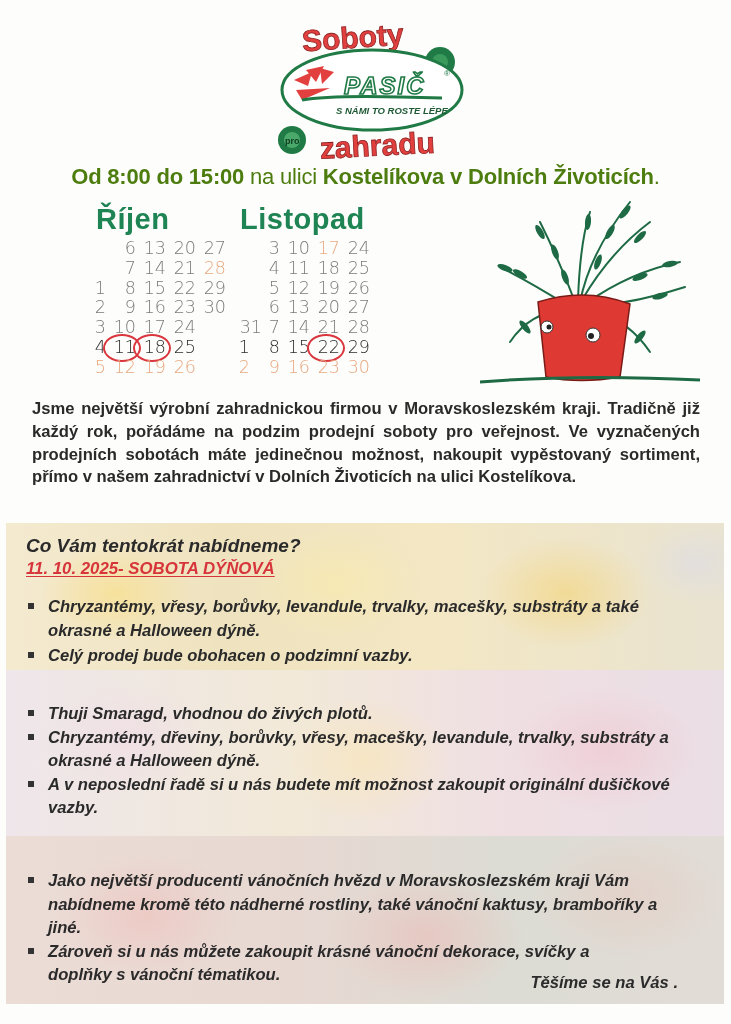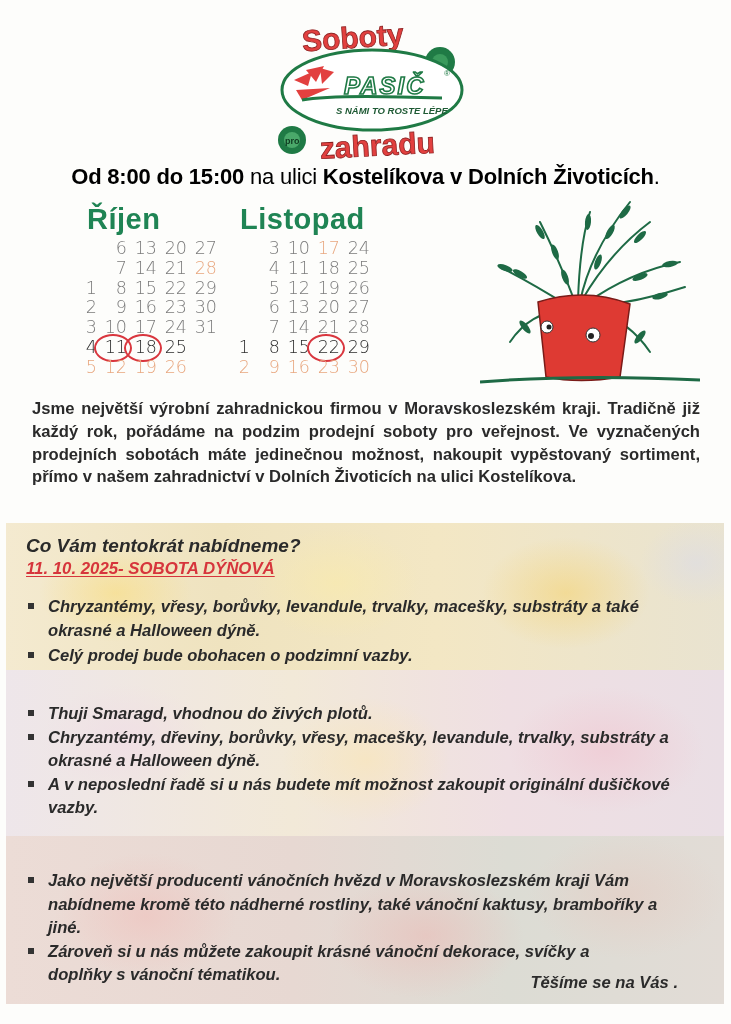--- a/index.html
+++ b/index.html
@@ -1,21 +1,21 @@
 <!DOCTYPE html>
 <html><head>
 <meta charset="utf-8">
 <style>
   html, body { margin:0; padding:0; }
   body { width:731px; height:1024px; background:#fdfdfb; position:relative; overflow:hidden;
          font-family:"Liberation Sans", sans-serif; color:#2b2b2b; }
   .logo { position:absolute; left:272px; top:10px; width:200px; height:150px; }
   .logo svg { width:100%; height:100%; }
   .headline { position:absolute; left:0; width:731px; top:164px; text-align:center;
-              font-size:22px; color:#000000; letter-spacing:-0.2px; }
+              font-size:22px; color:#4d7c0f; letter-spacing:-0.2px; }
   .headline b { font-weight:bold; }
 
   .cal { position:absolute; top:203px; }
   .cal-title { font-size:29px; font-weight:bold; color:#1f8454; letter-spacing:0.5px; }
   .cal-grid { position:relative; margin-top:2px; }
   .cal-cell { position:absolute; width:32px; text-align:right; font-size:17.5px; color:#7b7b7b;
               font-family:"DejaVu Sans", sans-serif; font-weight:300; }
   .cal-cell.sun { color:#e8a77f; }
   .cal-cell.sat { color:#2c2c2c; }
   .cal-cell.hl::after { content:""; position:absolute; right:-5px; top:-3px; width:34px; height:24px;
@@ -84,21 +84,21 @@
       <text x="13" y="134" font-family="Liberation Sans, sans-serif" font-size="9" font-weight="bold" fill="#0e3a20">pro</text>
     </g>
     <text x="48" y="146" font-family="Liberation Sans, sans-serif" font-weight="bold" font-size="30" fill="#e2403f" stroke="#8a1f1f" stroke-width="0.8" transform="rotate(-3 100 140)">zahradu</text>
   </svg>
 </div>
 
 <div class="headline">
   <b>Od 8:00 do 15:00</b><span> na ulici </span><b>Kostelíkova v Dolních Životicích</b><span>.</span>
 </div>
 
-<div class="cal" id="cal0" style="left:87px;">
+<div class="cal" id="cal0" style="left:96px;">
   <div class="cal-title">Říjen</div>
   <div class="cal-grid">
       <div class="cal-cell" style="left: -22px; top: 39.6px;">1</div>
       <div class="cal-cell" style="left: -22px; top: 59.4px;">2</div>
       <div class="cal-cell" style="left: -22px; top: 79.2px;">3</div>
       <div class="cal-cell sat" style="left: -22px; top: 99px;">4</div>
       <div class="cal-cell sun" style="left: -22px; top: 118.8px;">5</div>
       <div class="cal-cell" style="left: 8px; top: 0px;">6</div>
       <div class="cal-cell" style="left: 8px; top: 19.8px;">7</div>
       <div class="cal-cell" style="left: 8px; top: 39.6px;">8</div>
@@ -117,21 +117,21 @@
       <div class="cal-cell" style="left: 68px; top: 19.8px;">21</div>
       <div class="cal-cell" style="left: 68px; top: 39.6px;">22</div>
       <div class="cal-cell" style="left: 68px; top: 59.4px;">23</div>
       <div class="cal-cell" style="left: 68px; top: 79.2px;">24</div>
       <div class="cal-cell sat" style="left: 68px; top: 99px;">25</div>
       <div class="cal-cell sun" style="left: 68px; top: 118.8px;">26</div>
       <div class="cal-cell" style="left: 98px; top: 0px;">27</div>
       <div class="cal-cell sun" style="left: 98px; top: 19.8px;">28</div>
       <div class="cal-cell" style="left: 98px; top: 39.6px;">29</div>
       <div class="cal-cell" style="left: 98px; top: 59.4px;">30</div>
-      <div class="cal-cell" style="left: 98px; top: 79.2px;">31</div>
+      <div class="cal-cell" style="left: 98px; top: 79.2px; padding-left: 36px;">31</div>
     </div>
 </div>
 <div class="cal" id="cal1" style="left:240px;">
   <div class="cal-title">Listopad</div>
   <div class="cal-grid">
       <div class="cal-cell sat" style="left: -22px; top: 99px;">1</div>
       <div class="cal-cell sun" style="left: -22px; top: 118.8px;">2</div>
       <div class="cal-cell" style="left: 8px; top: 0px;">3</div>
       <div class="cal-cell" style="left: 8px; top: 19.8px;">4</div>
       <div class="cal-cell" style="left: 8px; top: 39.6px;">5</div>

